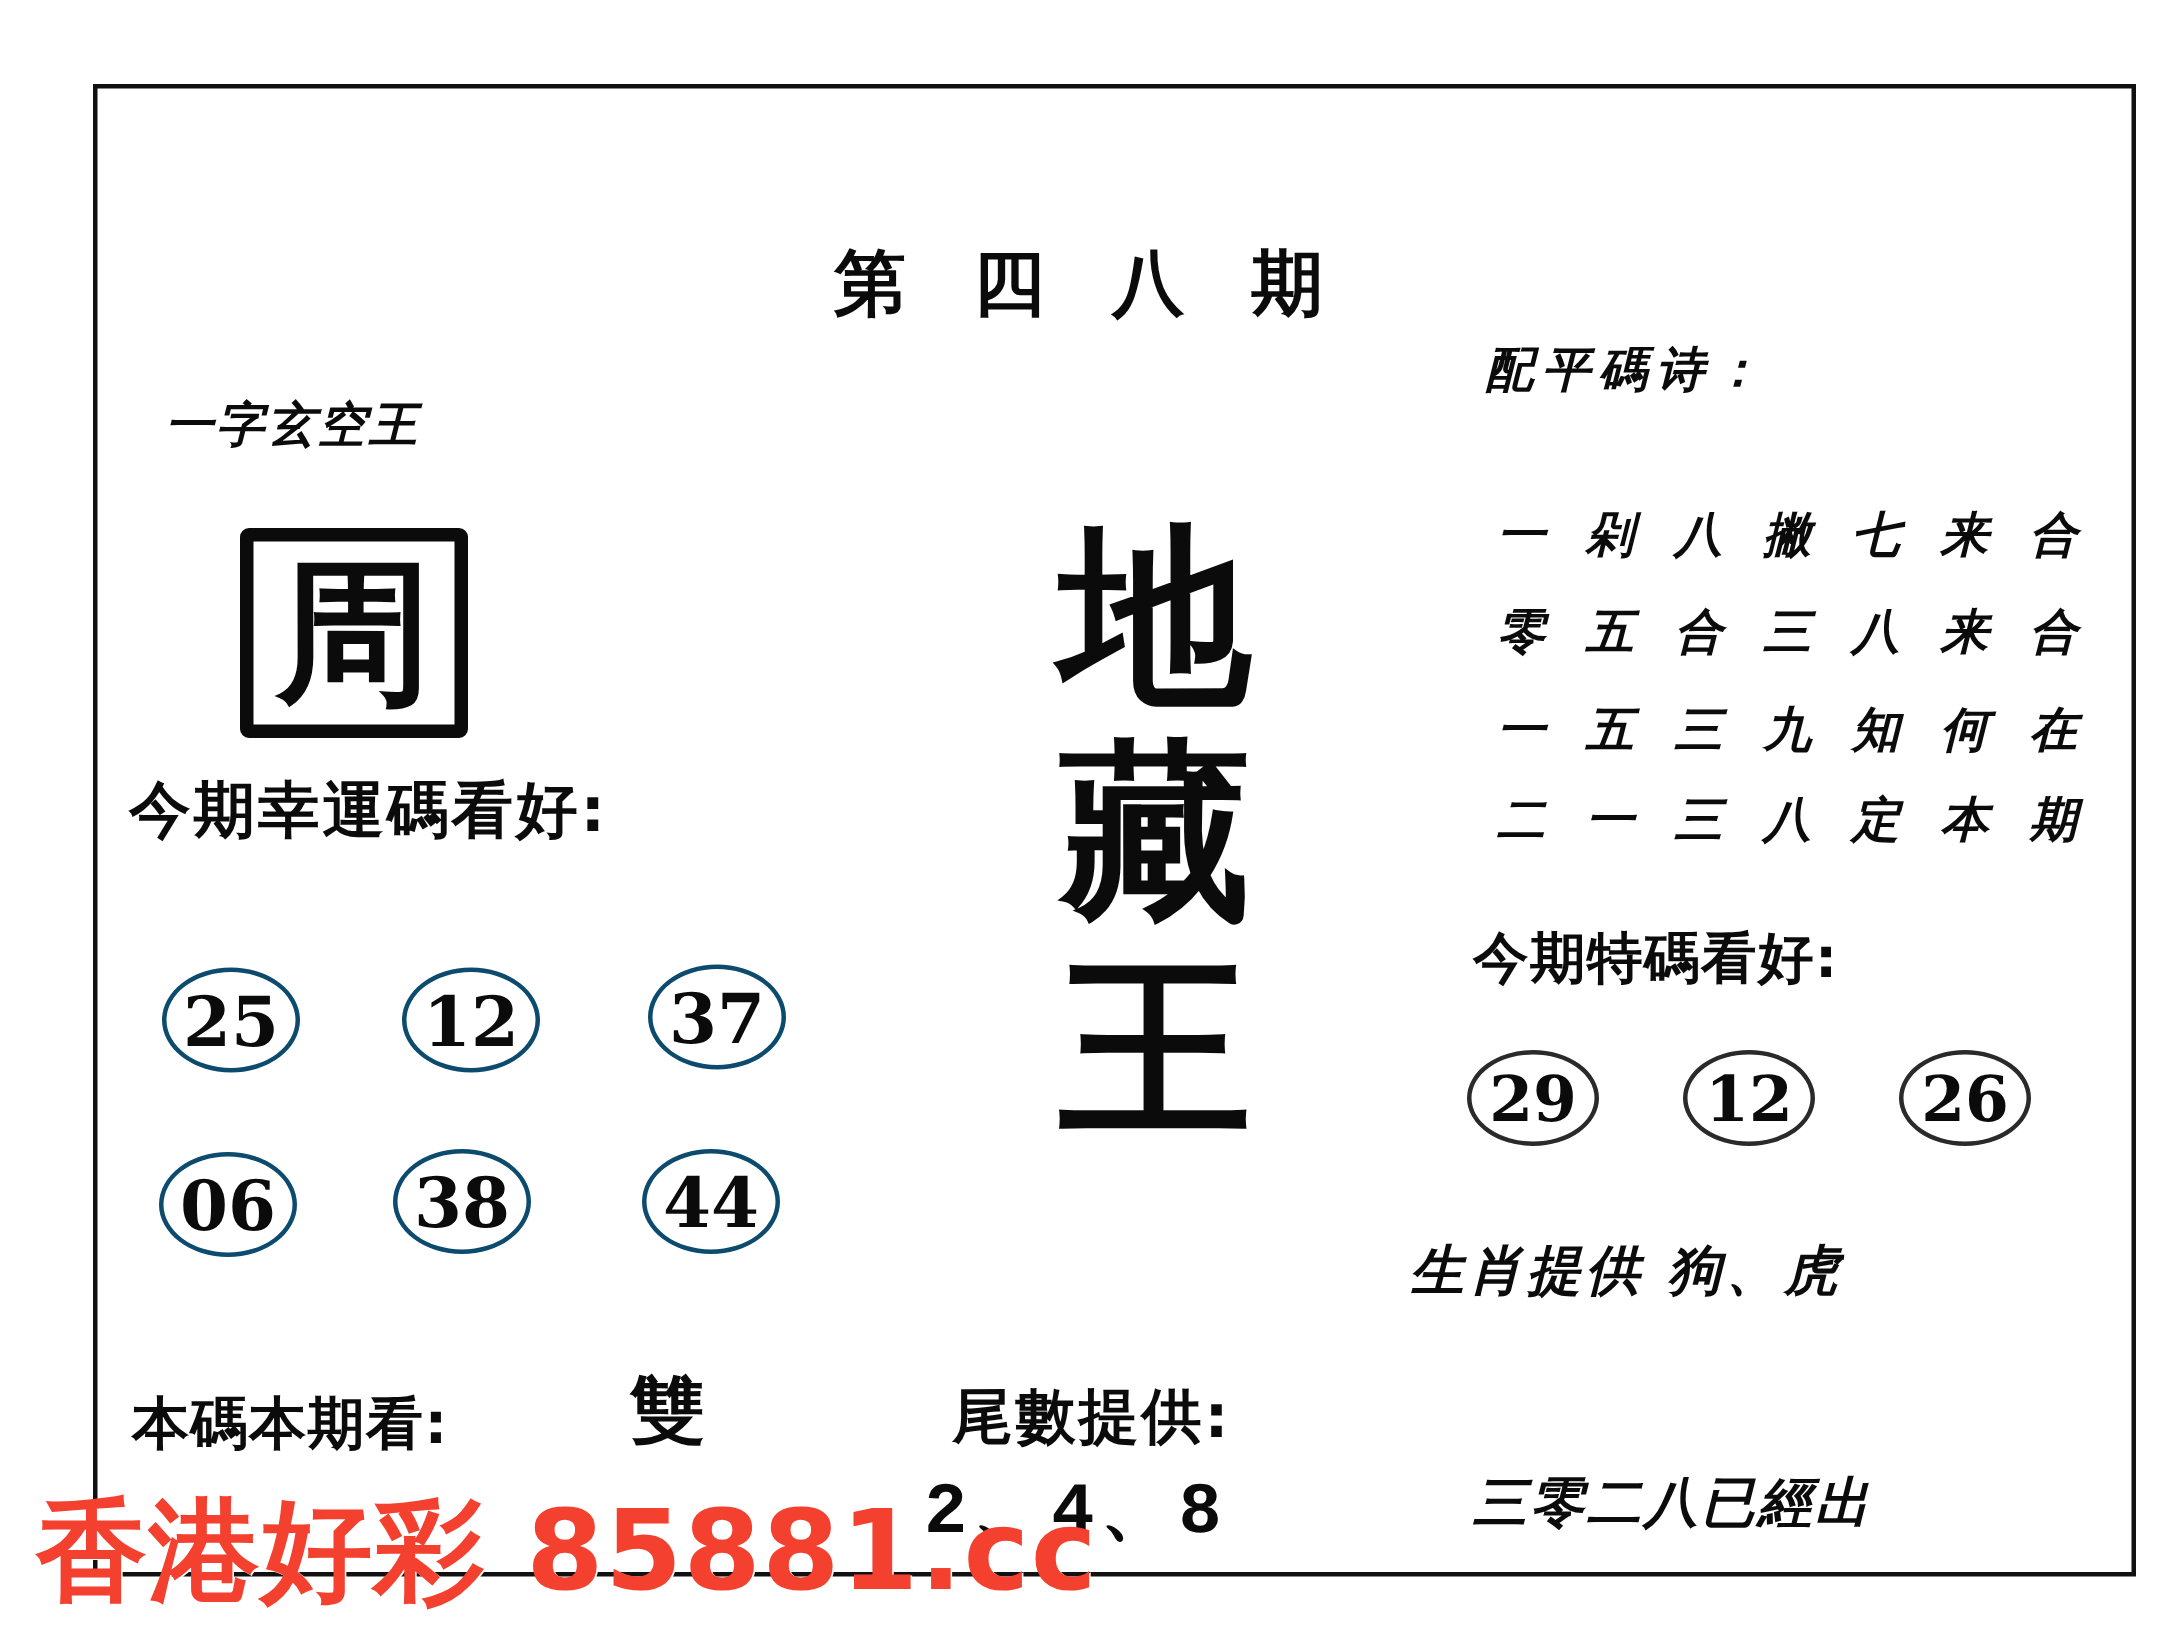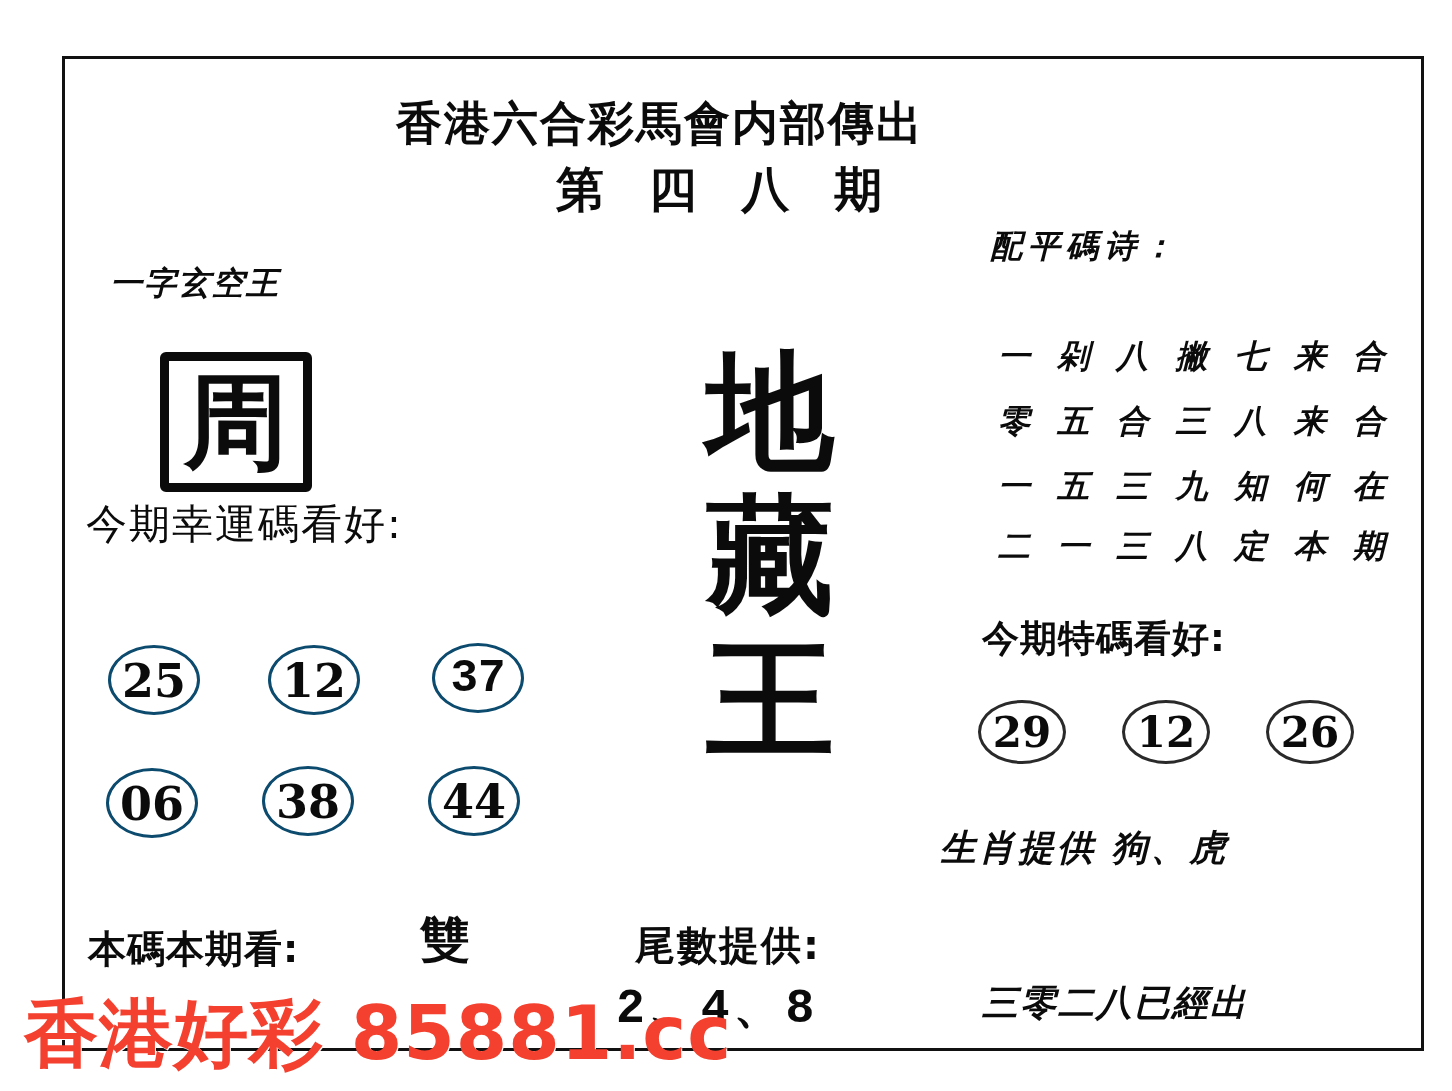--- a/index.html
+++ b/index.html
@@ -70,23 +70,23 @@
   .big-char-box span {
     display: block;
     text-align: center;
     font-size: 104px;
     font-weight: bold;
     line-height: 122px;
     color: #0b0b0b;
   }
   .lucky-label {
     left: 86px;
-    top: 504px;
+    top: 520px;
     font-size: 41px;
-    font-weight: normal;
+    font-weight: bold;
     letter-spacing: 2px;
   }
   .ball {
     position: absolute;
     width: 92px;
     height: 70px;
     border: 3px solid #0c4a6e;
     border-radius: 50%;
     box-sizing: border-box;
     text-align: center;
@@ -214,34 +214,33 @@
     font-family: "DejaVu Sans", sans-serif;
   }
 </style>
 </head>
 <body>
 
 <div class="page">
 
   <div class="sheet-border"></div>
 
-  <div class="txt header-title">香港六合彩馬會内部傳出</div>
   <div class="txt issue-title">第 四 八 期</div>
 
   <div class="txt left-label">一字玄空王</div>
 
   <div class="big-char-box">
     <span>周</span>
   </div>
 
   <div class="txt lucky-label">今期幸運碼看好:</div>
 
   <div class="ball" style="left:108px; top:645px;">25</div>
   <div class="ball" style="left:268px; top:645px;">12</div>
-  <div class="ball" style="left:432px; top:643px;font-family:Liberation Mono, monospace;">37</div>
+  <div class="ball" style="left:432px; top:643px;">37</div>
   <div class="ball" style="left:106px; top:768px;">06</div>
   <div class="ball" style="left:262px; top:766px;">38</div>
   <div class="ball" style="left:428px; top:766px;">44</div>
 
   <div class="txt bottom-left-label">本碼本期看:</div>
   <div class="txt bottom-left-value">雙</div>
 
   <div class="center-col">
     <div>地</div>
     <div>藏</div>

